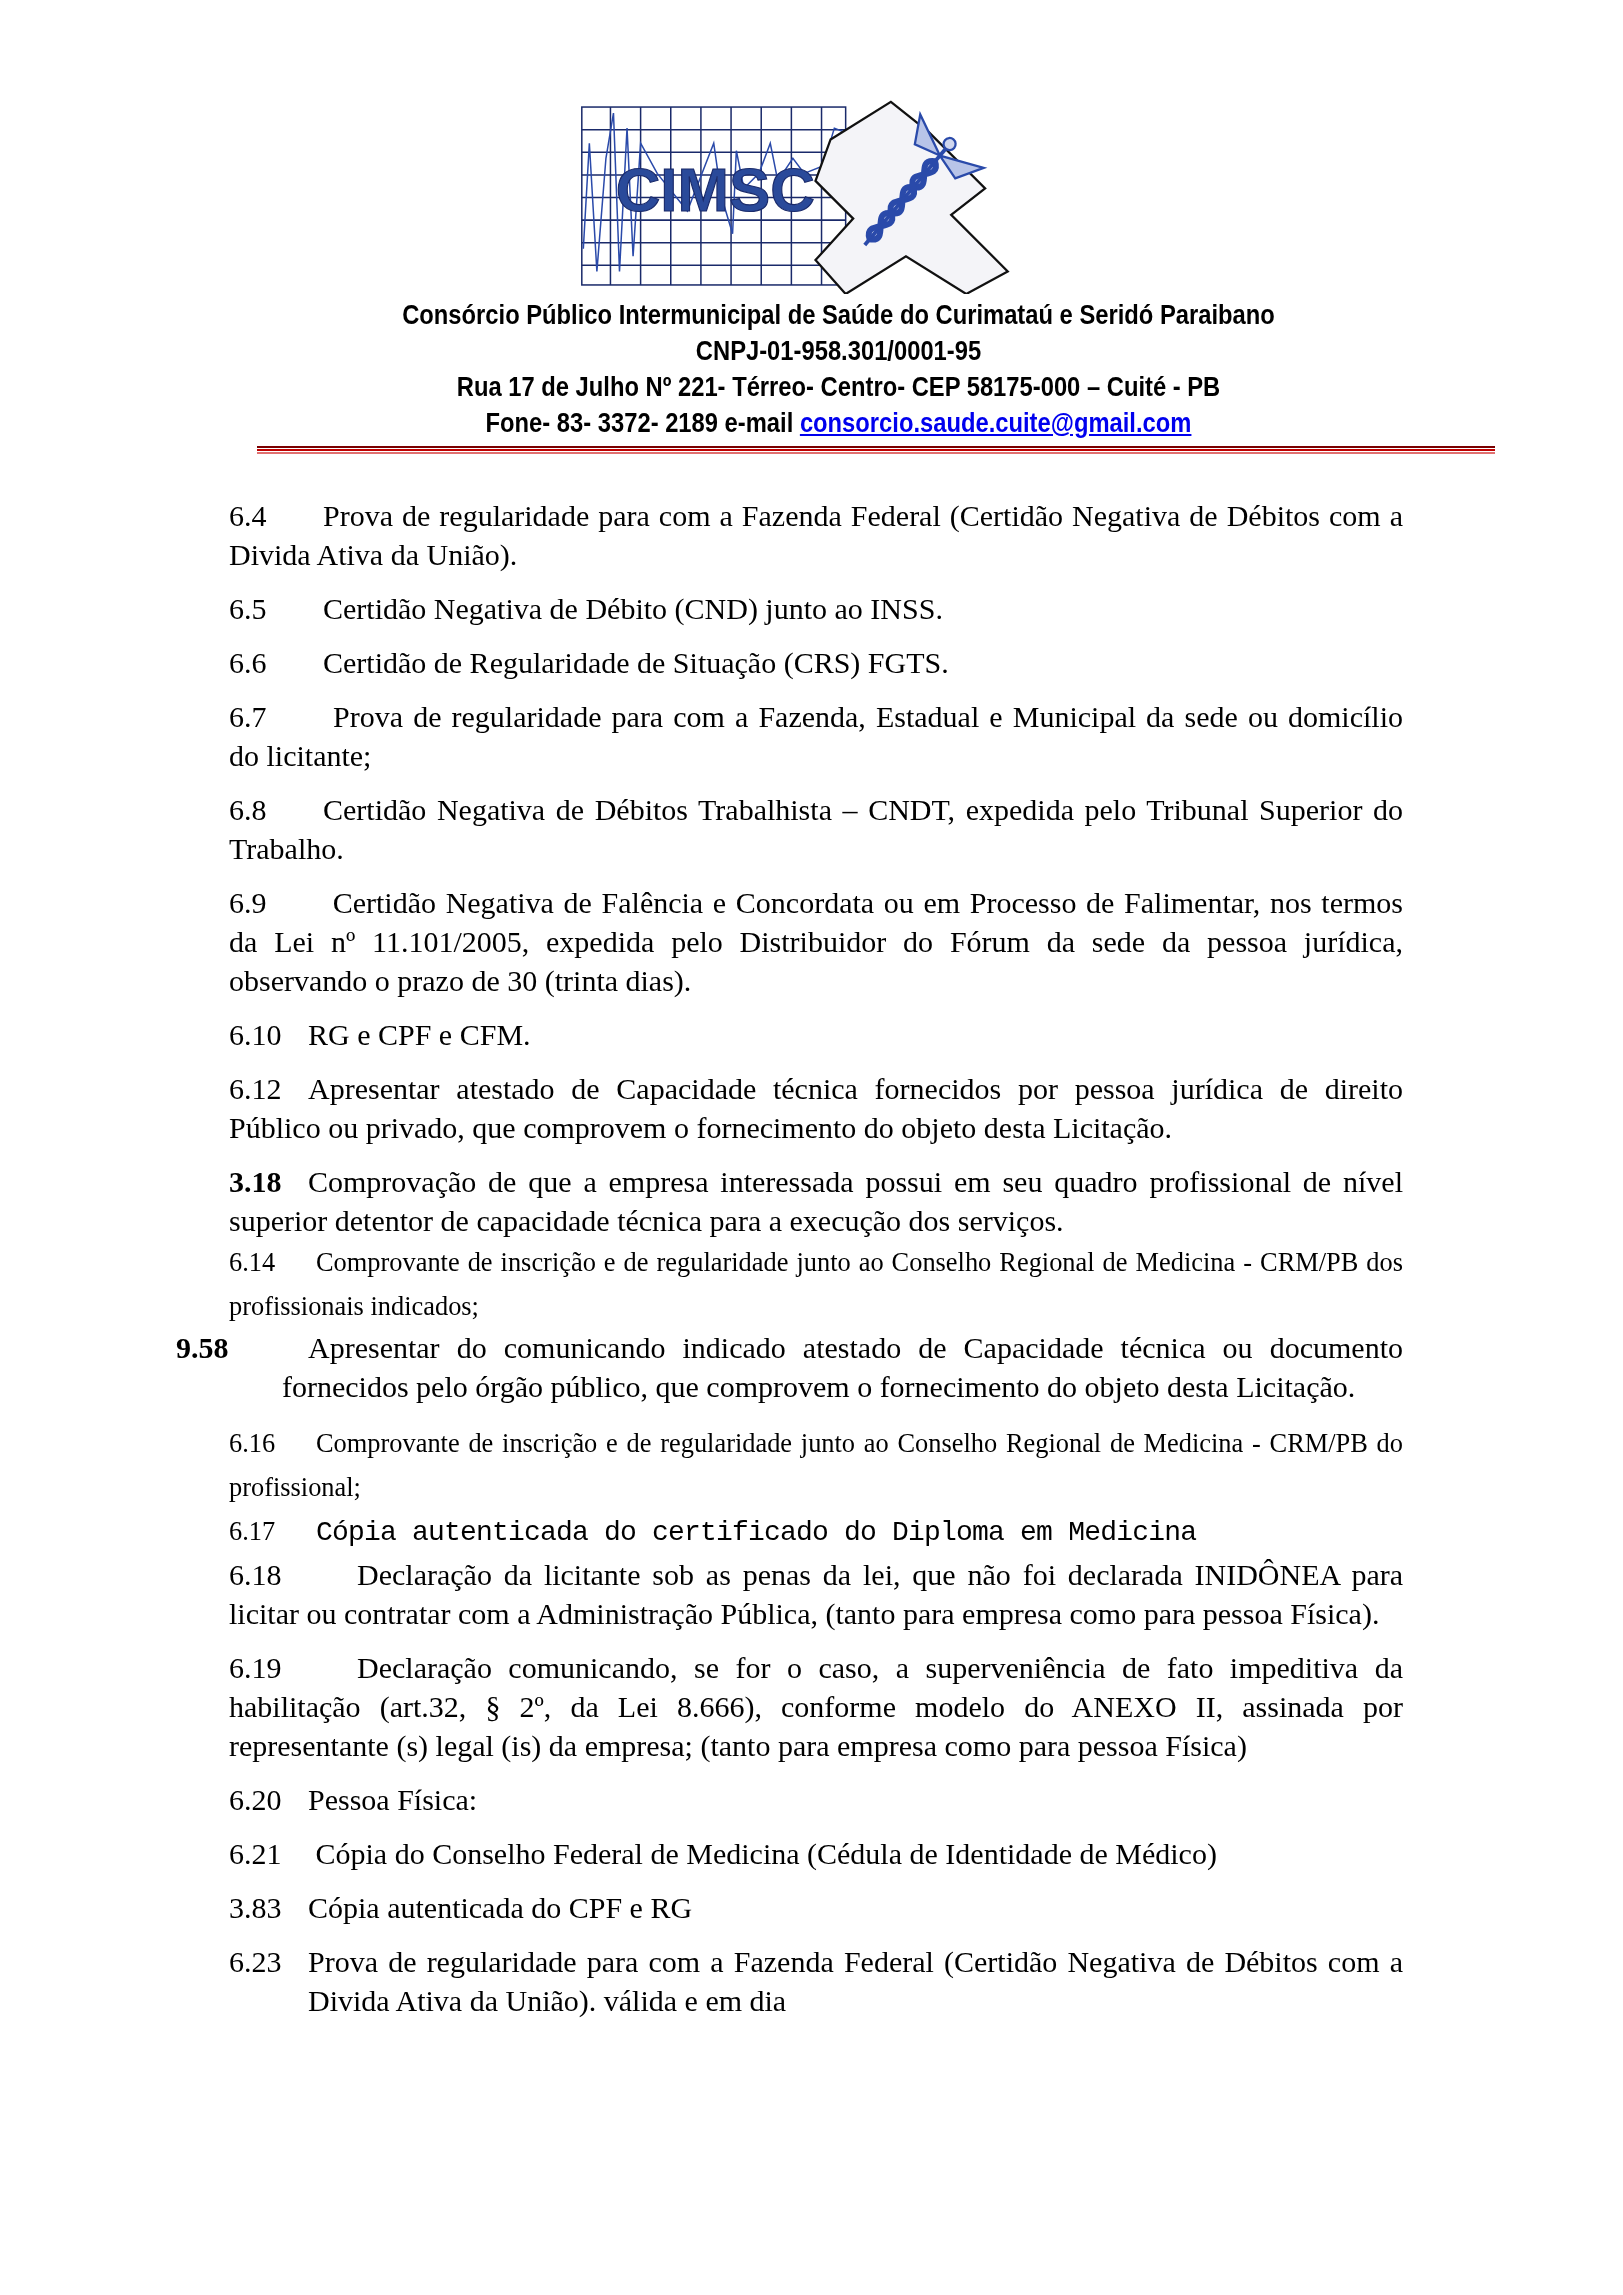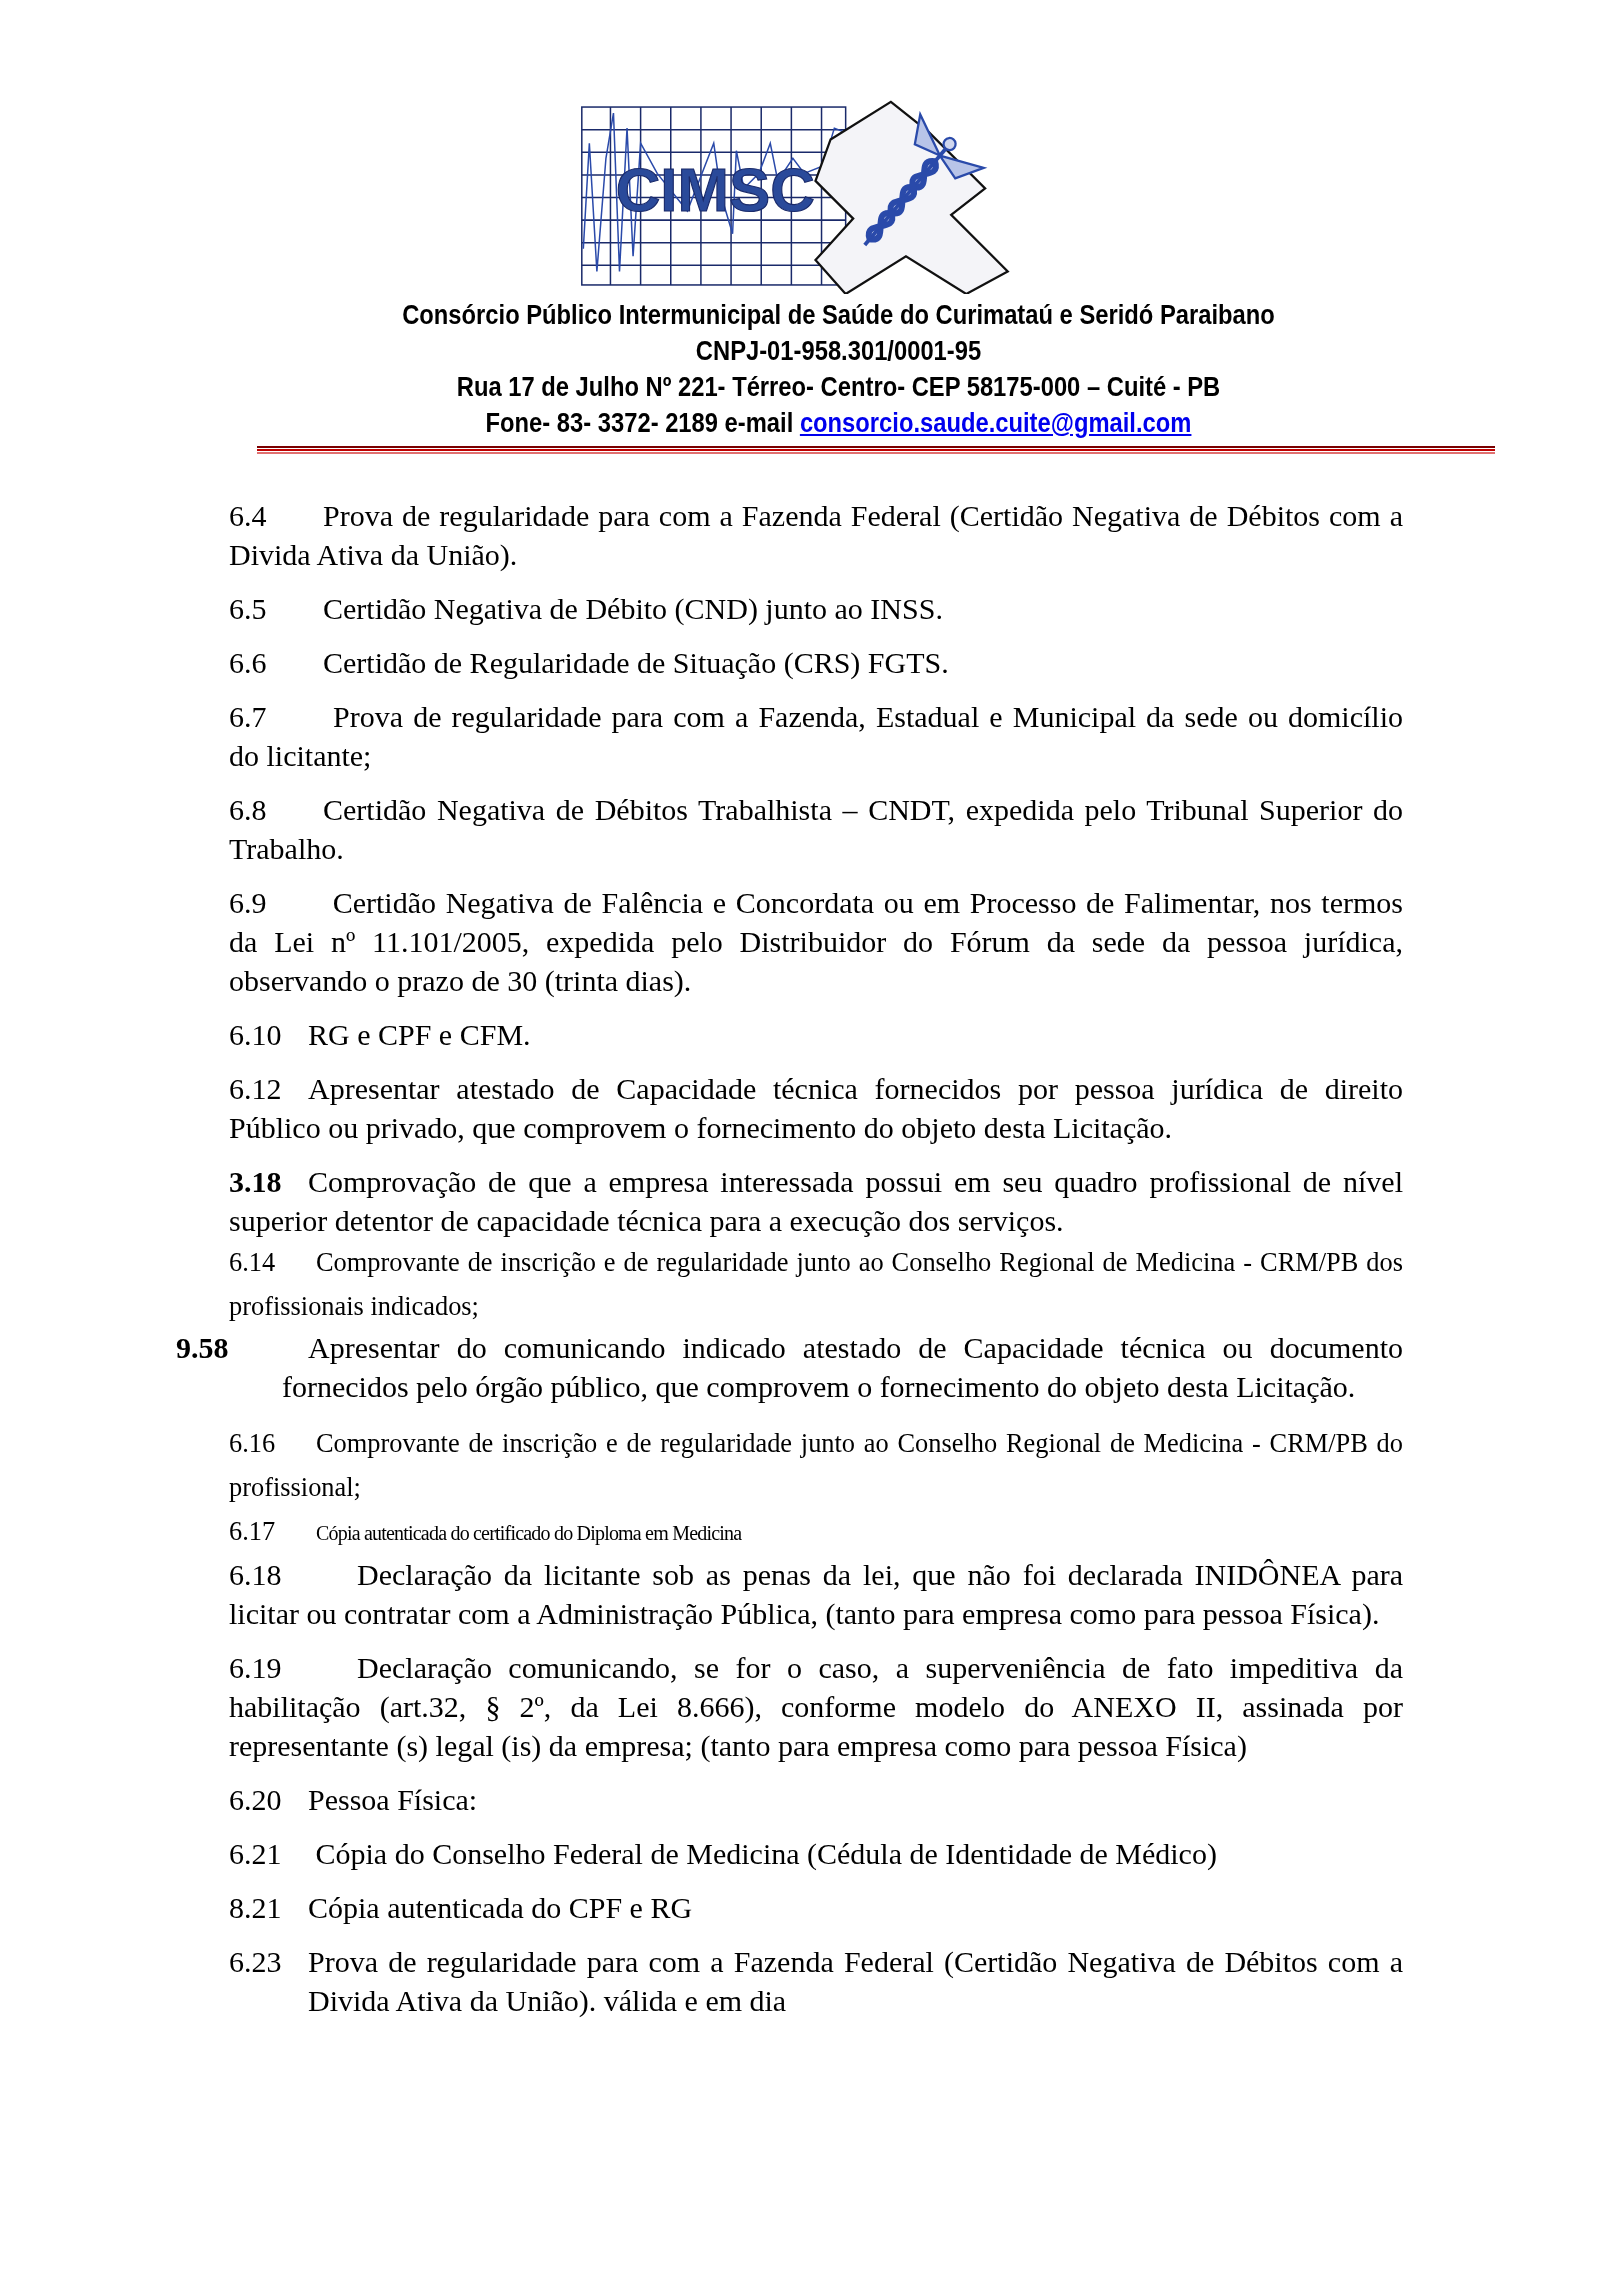--- a/index.html
+++ b/index.html
@@ -20,21 +20,21 @@
   .rule .r3 { top: 6px; height: 2.3px; background: #e07070; }
 
   
   .body { position: absolute; left: 229px; top: 496px; width: 1174px;
     font-family: "Liberation Serif", serif; font-size: 30px; line-height: 39px; }
   .item { margin: 0 0 15px 0; text-align: justify; }
   .item .num { display: inline-block; min-width: 94px; }
   .item.tight { margin-bottom: 0; }
   .item.small { font-size: 26.4px; line-height: 44px; }
   .item.small .num { min-width: 94px; }
-  .item.calibri .txt { font-family: Liberation Serif, serif; font-size: 20px; letter-spacing: -0.8px; }
+  .item.calibri .txt { font-family: Liberation Mono, monospace; font-size: 28px; letter-spacing: -0.8px; }
   .item.hang { padding-left: 53px; text-indent: -53px; }
   .b { font-weight: bold; }
 </style>
 </head>
 <body>
 
 <div class="page">
 
   <div class="logo">
     <svg width="483" height="196" viewBox="0 0 640 260">
@@ -101,17 +101,17 @@
     <p class="item"><span class="num" style="min-width:79px">6.12</span><span class="txt">Apresentar atestado de Capacidade técnica fornecidos por pessoa jurídica de direito Público ou privado, que comprovem o fornecimento do objeto desta Licitação.</span></p>
     <p class="item tight"><span class="num b" style="min-width:79px">3.18</span><span class="txt">Comprovação de que a empresa interessada possui em seu quadro profissional de nível superior detentor de capacidade técnica para a execução dos serviços.</span></p>
     <p class="item small tight"><span class="num" style="min-width:87px">6.14</span><span class="txt">Comprovante de inscrição e de regularidade junto ao Conselho Regional de Medicina - CRM/PB dos profissionais indicados;</span></p>
     <p class="item hang"><span class="num b" style="min-width:79px">9.58</span><span class="txt">Apresentar do comunicando indicado atestado de Capacidade técnica ou documento fornecidos pelo órgão público, que comprovem o fornecimento do objeto desta Licitação.</span></p>
     <p class="item small tight"><span class="num" style="min-width:87px">6.16</span><span class="txt">Comprovante de inscrição e de regularidade junto ao Conselho Regional de Medicina - CRM/PB do profissional;</span></p>
     <p class="item small tight calibri"><span class="num" style="min-width:87px">6.17</span><span class="txt">Cópia autenticada do certificado do Diploma em Medicina</span></p>
     <p class="item"><span class="num" style="min-width:128px">6.18</span><span class="txt">Declaração da licitante sob as penas da lei, que não foi declarada INIDÔNEA para licitar ou contratar com a Administração Pública, (tanto para empresa como para pessoa Física).</span></p>
     <p class="item"><span class="num" style="min-width:128px">6.19</span><span class="txt">Declaração comunicando, se for o caso, a superveniência de fato impeditiva da habilitação (art.32, § 2º, da Lei 8.666), conforme modelo do ANEXO II, assinada por representante (s) legal (is) da empresa; (tanto para empresa como para pessoa Física)</span></p>
     <p class="item"><span class="num" style="min-width:79px">6.20</span><span class="txt">Pessoa Física:</span></p>
     <p class="item"><span class="num" style="min-width:79px">6.21</span><span class="txt"> Cópia do Conselho Federal de Medicina (Cédula de Identidade de Médico)</span></p>
-    <p class="item"><span class="num" style="min-width:79px">8.21</span><span class="txt">Cópia autenticada do CPF e RG</span></p>
+    <p class="item"><span class="num" style="min-width:79px">3.83</span><span class="txt">Cópia autenticada do CPF e RG</span></p>
     <p class="item" style="padding-left:79px;text-indent:-79px"><span class="num" style="min-width:79px;text-indent:0">6.23</span><span class="txt">Prova de regularidade para com a Fazenda Federal (Certidão Negativa de Débitos com a Divida Ativa da União). válida e em dia</span></p>
   </div>
 </div>
 
 
 </body></html>

